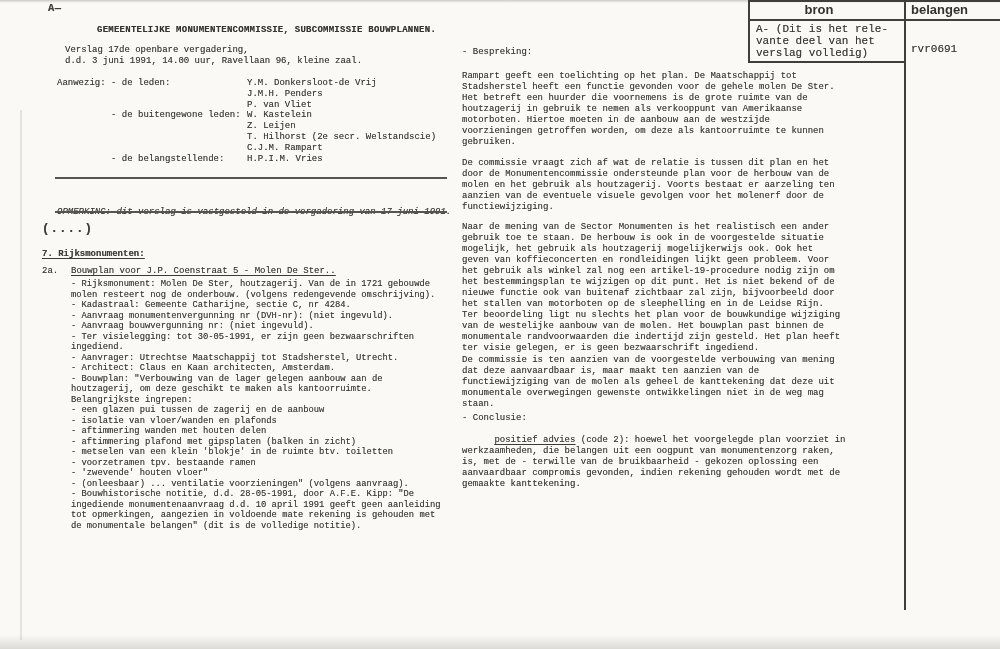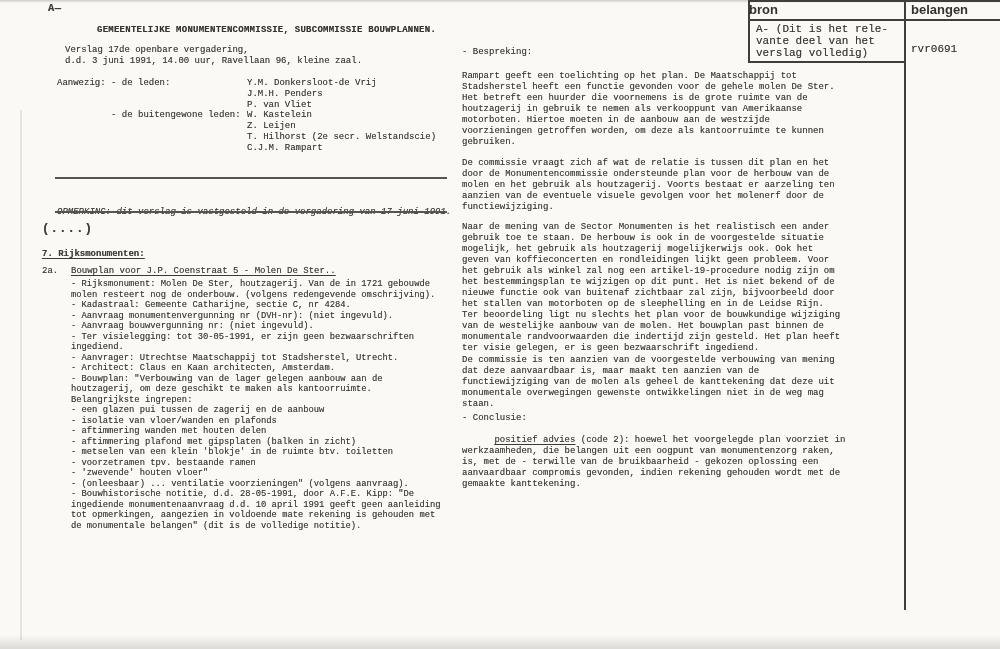--- a/index.html
+++ b/index.html
@@ -57,21 +57,21 @@
 
   
   .stamp-line { position:absolute; background:#3f3e3b; }
   .stamp-top    { left:748px; top:0;      width:252px; height:1.5px; }
   .stamp-mid    { left:748px; top:19px;   width:252px; height:1.5px; }
   .stamp-boxbot { left:748px; top:61px;   width:158px; height:1.5px; }
   .stamp-left   { left:748px; top:0;      width:1.5px; height:62px; }
   .stamp-vline  { left:904px; top:0;      width:1.7px; height:610px; }
   .stamp-label { position:absolute; font-family:"Liberation Sans","DejaVu Sans",sans-serif;
     font-size:13px; font-weight:700; color:#33322f; text-shadow:none; }
-  .bron-label { left:749px; top:2px; width:140px; text-align:left; }
+  .bron-label { left:749px; top:2px; width:140px; text-align:center; }
   .verwerkt-label { left:911px; top:2px; }
   .source-note { position:absolute; left:756px; top:23px; font-size:11px; line-height:12px; white-space:pre; color:#3a3936; }
   .processed-code { position:absolute; left:911px; top:43px; font-size:11px; color:#3a3936; }
 </style>
 </head>
 <body>
 
 <div class="page">
 
   <div class="scan-top-edge"></div>
@@ -94,20 +94,25 @@
 J.M.H. Penders
 P. van Vliet</span>
       </div>
       <div class="attend-row">
         <span class="attend-label"></span>
         <span class="attend-role">- de buitengewone leden:</span>
         <span class="attend-names">W. Kastelein
 Z. Leijen
 T. Hilhorst (2e secr. Welstandscie)
 C.J.M. Rampart</span>
+      </div>
+      <div class="attend-row">
+        <span class="attend-label"></span>
+        <span class="attend-role">- de belangstellende:</span>
+        <span class="attend-names">H.P.I.M. Vries</span>
       </div>
     </div>
 
     <div class="abs rule rule-1"></div>
     <div class="abs remark">OPMERKING: dit verslag is vastgesteld in de vergadering van 17 juni 1991.</div>
     <div class="abs rule rule-2"></div>
 
     <div class="abs ellipsis">(....)</div>
 
     <div class="abs section-heading">7. Rijksmonumenten:</div>

